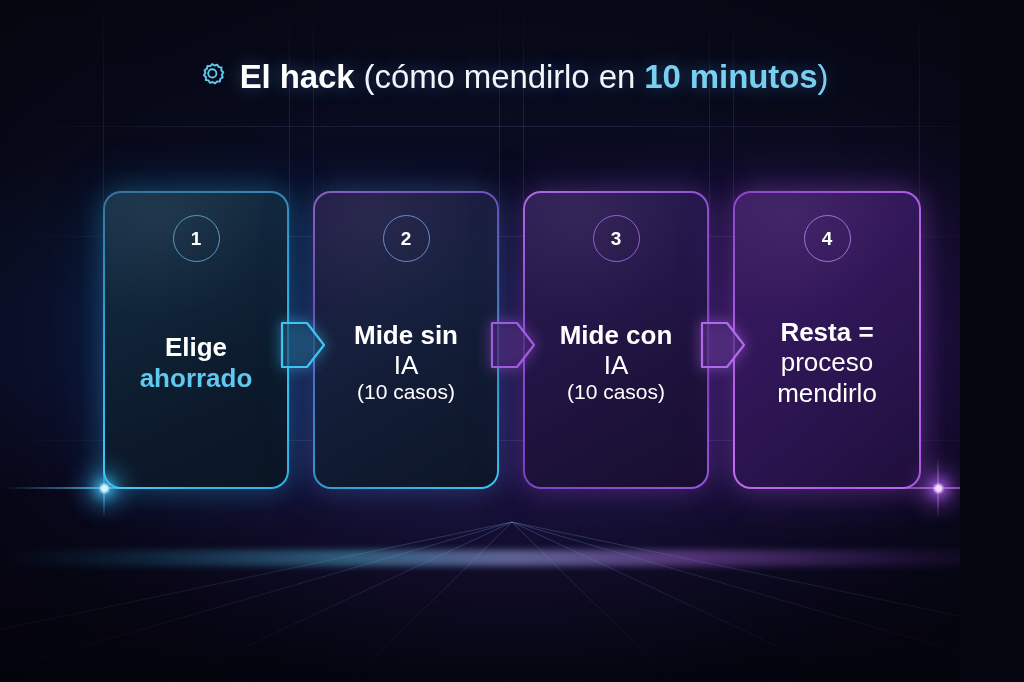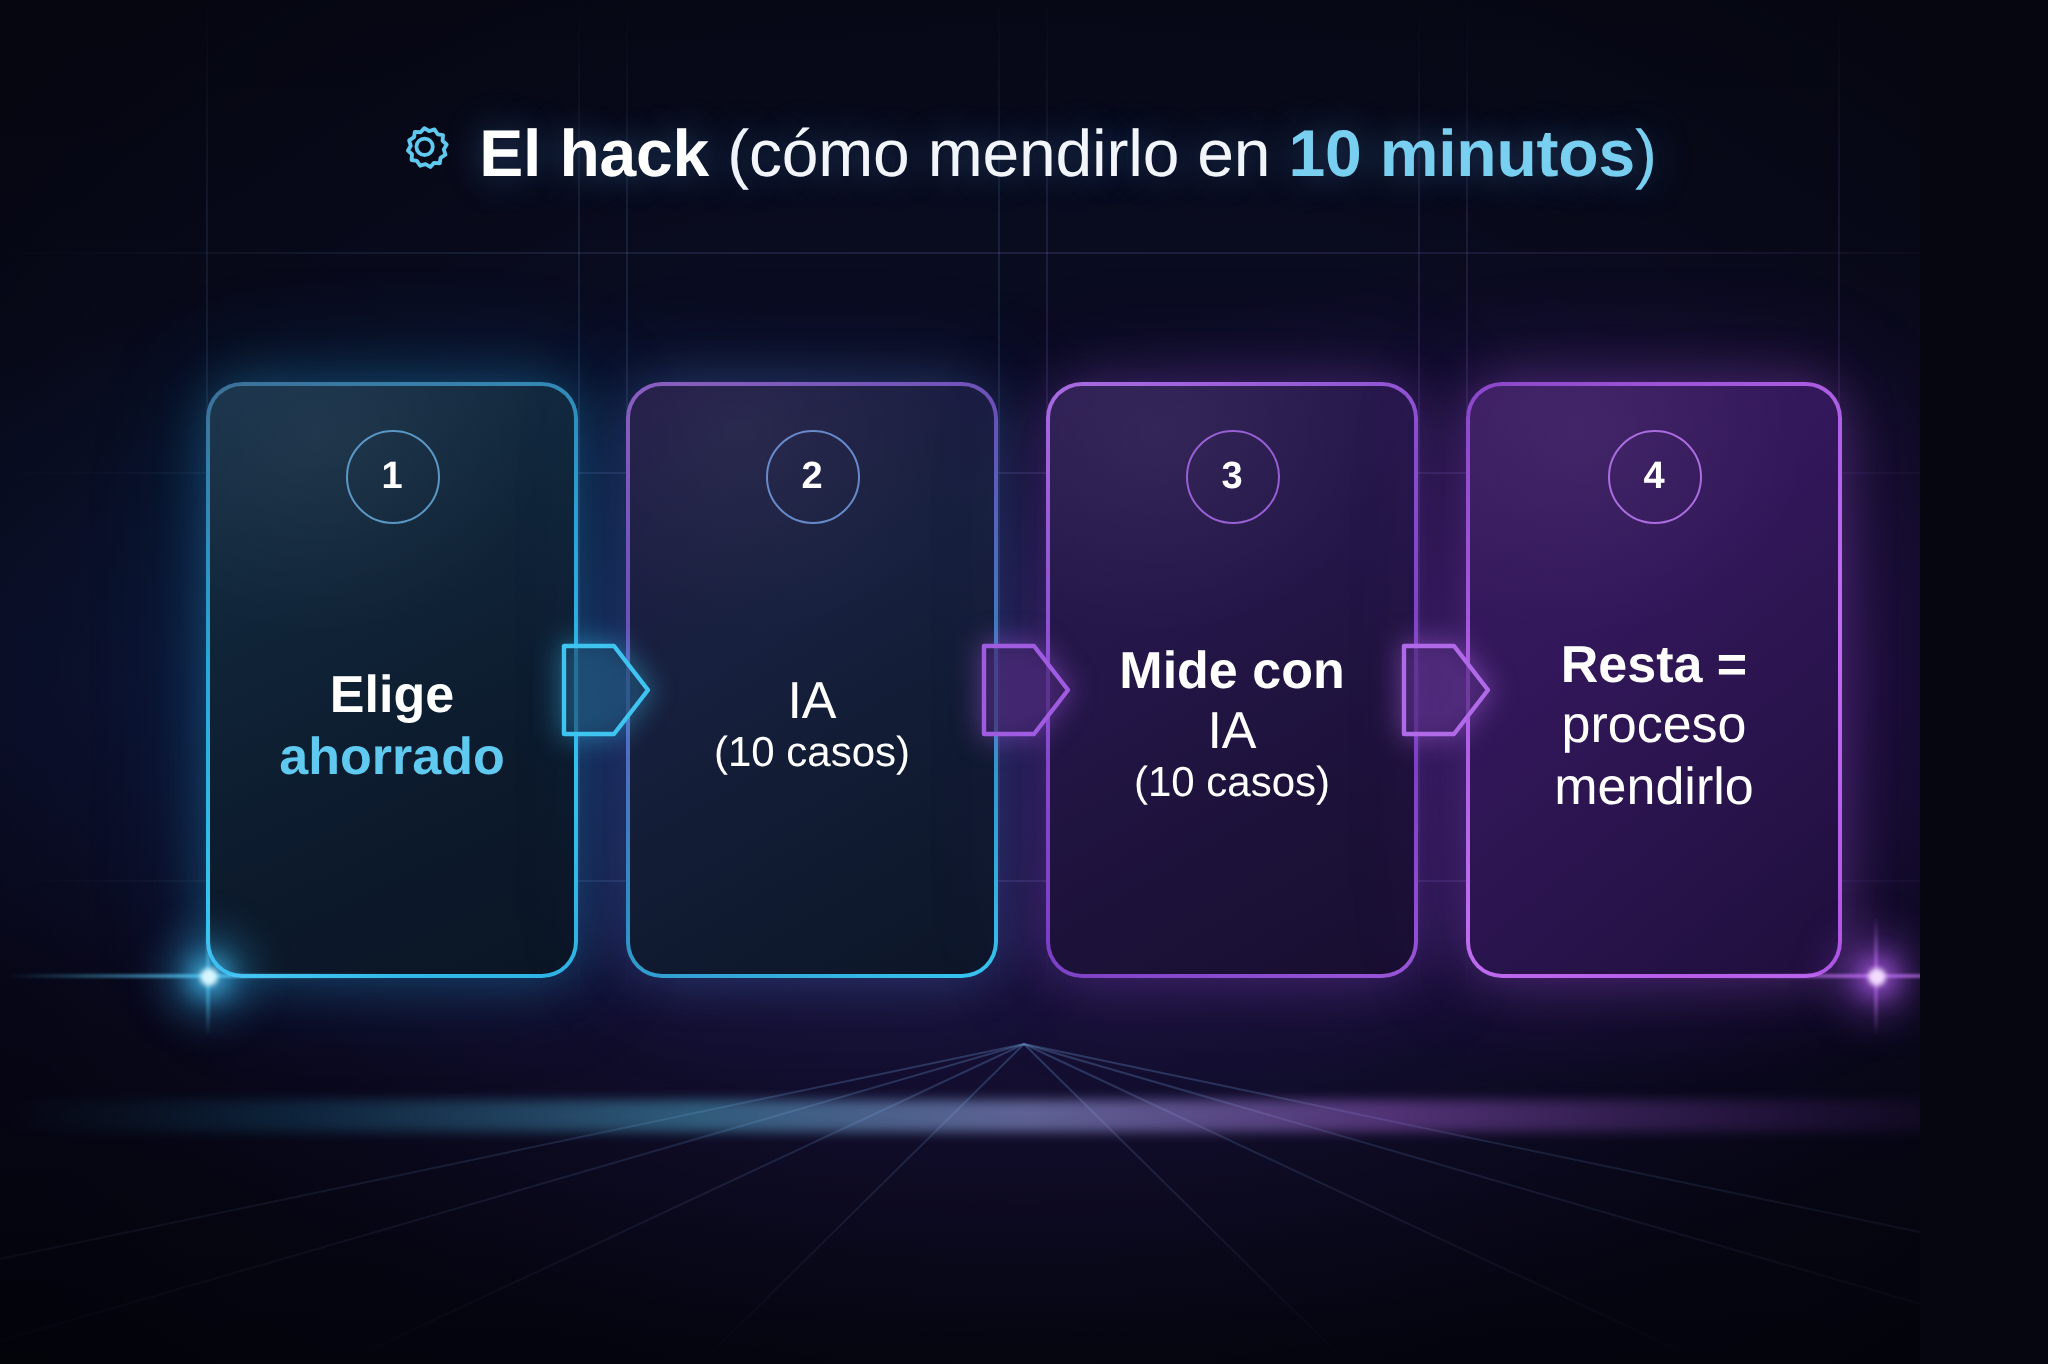--- a/index.html
+++ b/index.html
@@ -308,20 +308,21 @@
           <span class="line big">Elige</span>
           <span class="line accent">ahorrado</span>
         </div>
       </div>
     </div>
 
     <div class="card c2" style="left:210px;">
       <div class="card-inner">
         <div class="num-circle">2</div>
         <div class="card-body">
+          <span class="line big">Mide sin</span>
           <span class="line mid">IA</span>
           <span class="line small">(10 casos)</span>
         </div>
       </div>
     </div>
 
     <div class="card c3" style="left:420px;">
       <div class="card-inner">
         <div class="num-circle">3</div>
         <div class="card-body">

